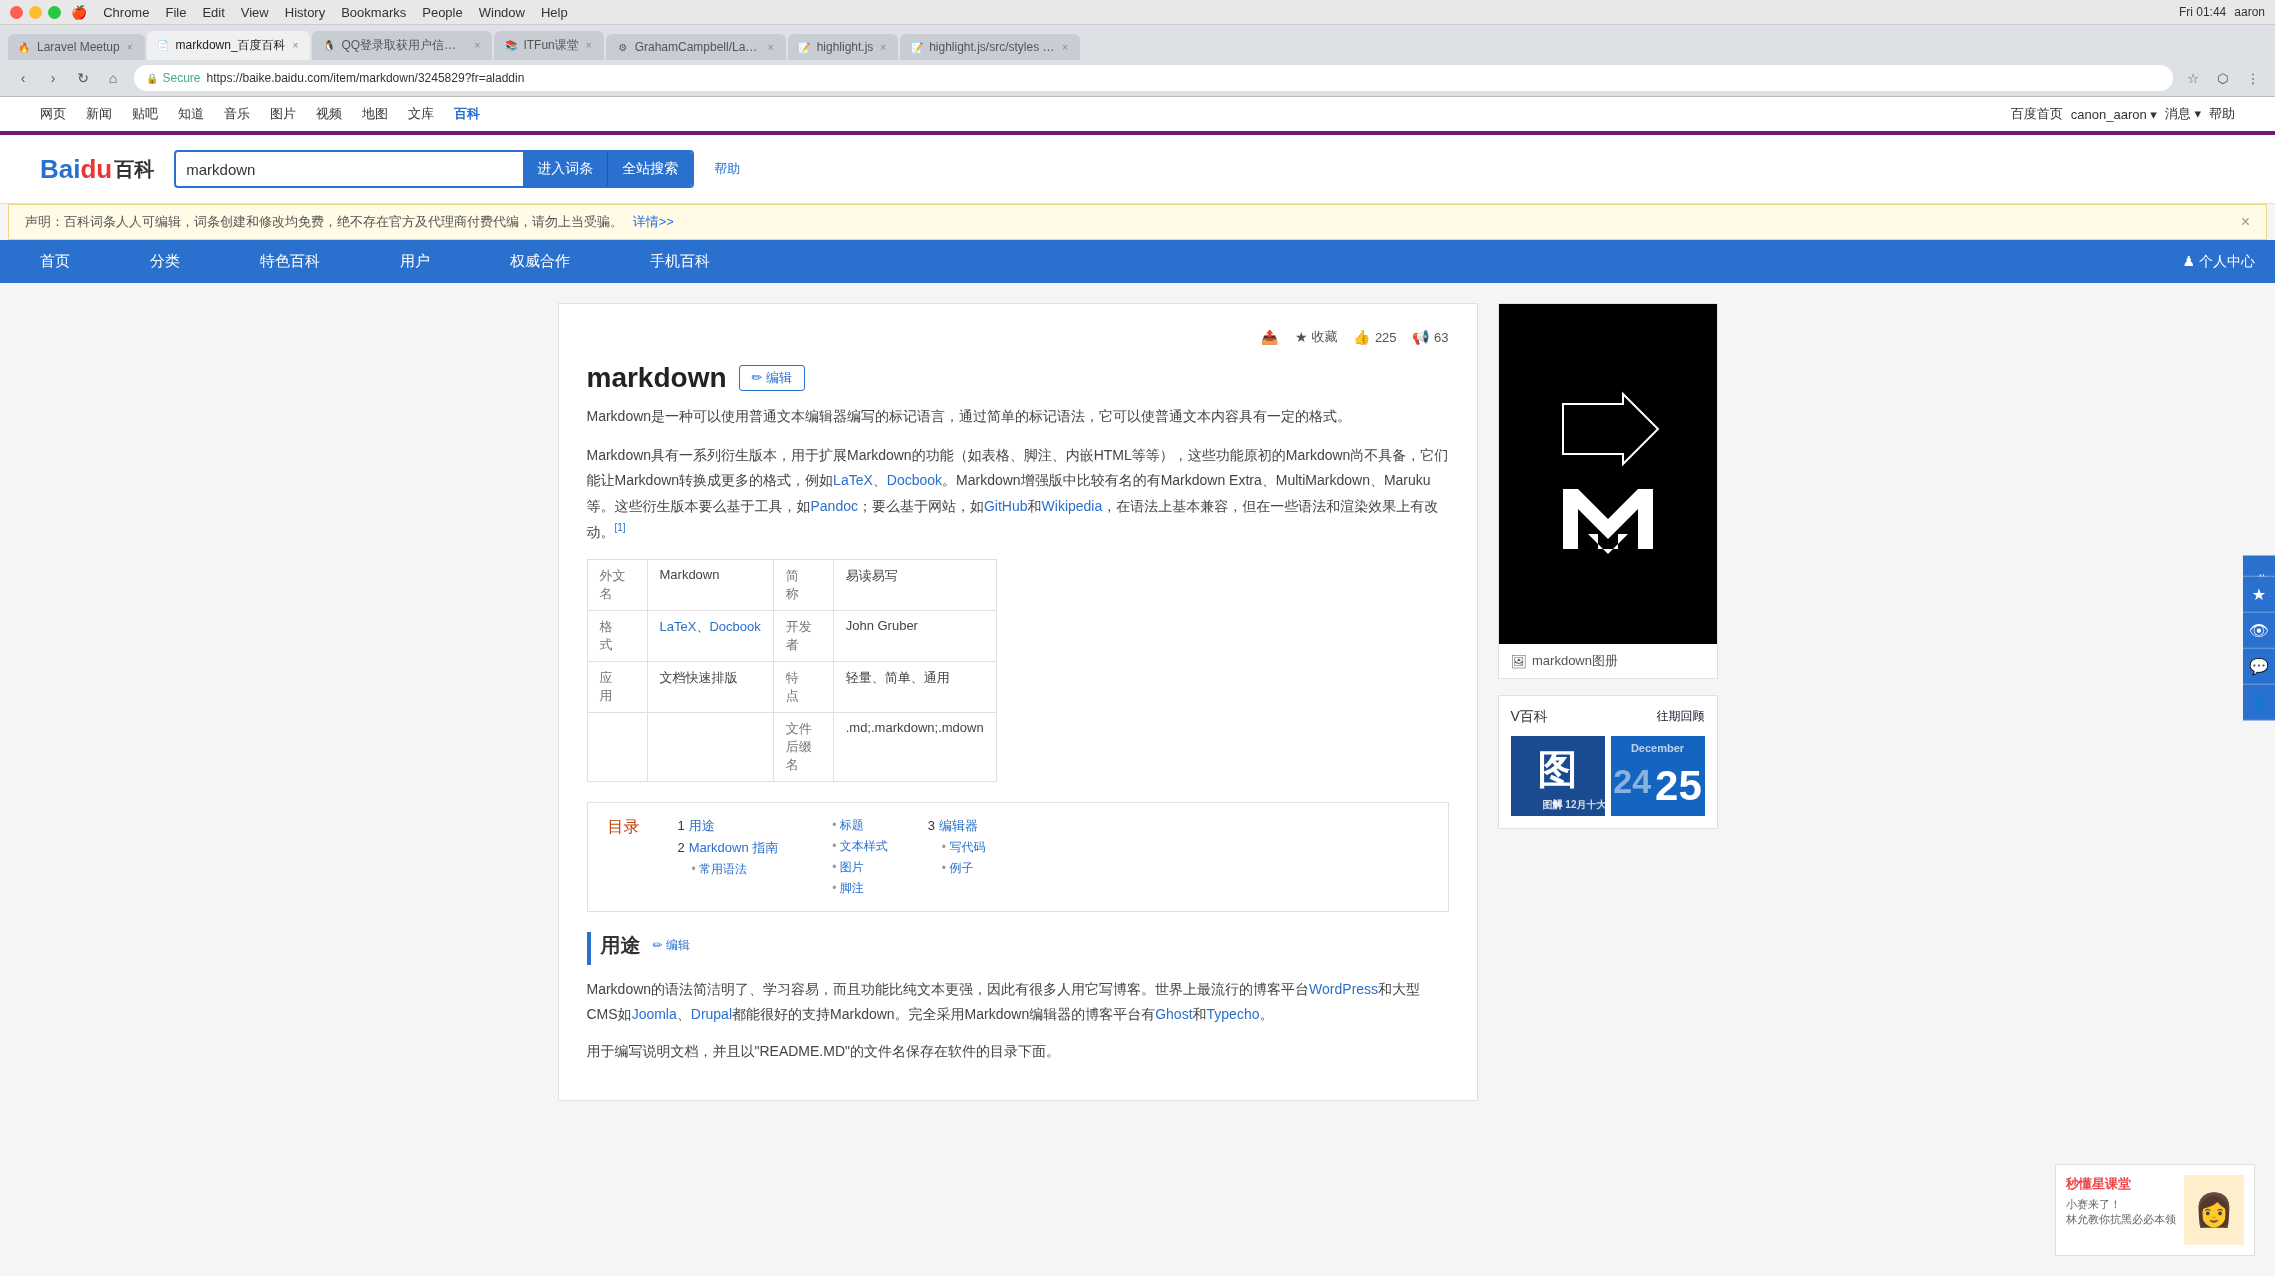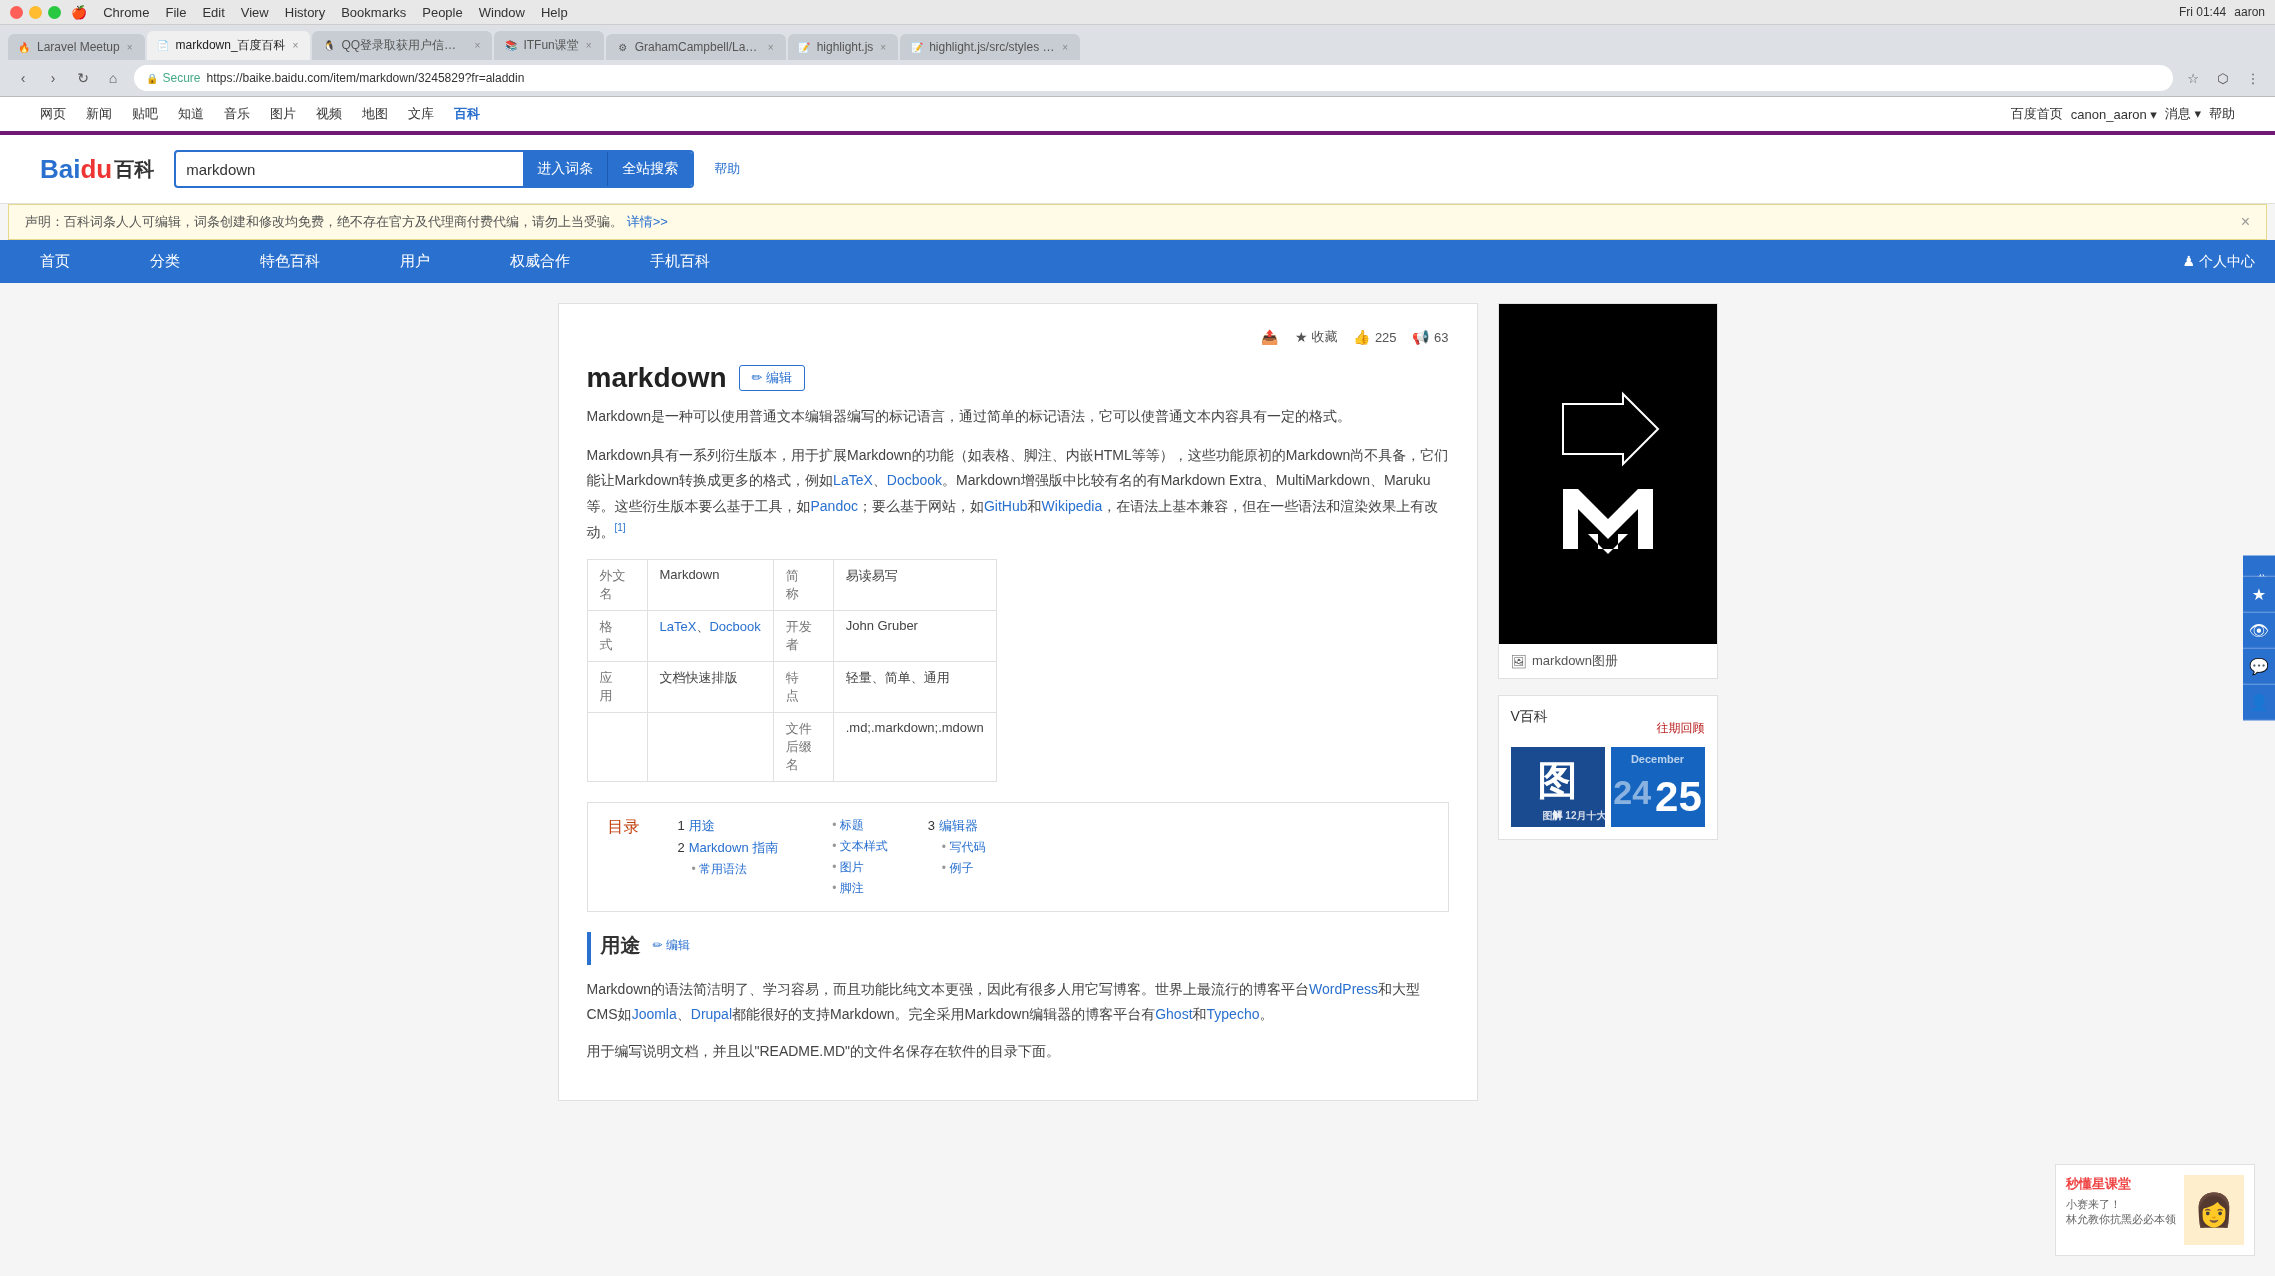--- a/index.html
+++ b/index.html
@@ -320,21 +320,21 @@
       border: 1px solid #e0e0e0;
       padding: 12px;
     }
     .vbaike-title {
       display: flex;
       justify-content: space-between;
       font-size: 14px;
       color: #333;
       margin-bottom: 10px;
     }
-    .vbaike-link { font-size: 12px; color: #b91c1c; cursor: pointer; margin-top: 12px; }
+    .vbaike-link { font-size: 12px; color: #0f172a; cursor: pointer; }
     .vbaike-images { display: flex; gap: 6px; }
     .vbaike-img {
       flex: 1;
       height: 80px;
       background: #2970cf;
       display: flex;
       align-items: center;
       justify-content: center;
       font-size: 28px;
       font-weight: bold;
@@ -525,21 +525,21 @@
       <input class="search-input" value="markdown" style="">
       <button class="search-btn-ruciliao">进入词条</button>
       <button class="search-btn-quanzhan">全站搜索</button>
     </div>
     <span class="search-help">帮助</span>
   </div>
 
   <div class="notice-bar">
     <span>
       <span>声明：百科词条人人可编辑，词条创建和修改均免费，绝不存在官方及代理商付费代编，请勿上当受骗。</span>
-      <span class="link" style="">详情&gt;&gt;</span>
+      <span class="link" style="margin-left:6px;">详情&gt;&gt;</span>
     </span>
     <span class="notice-close">×</span>
   </div>
 
   <div class="blue-nav">
     <a class="blue-nav-item">首页</a>
     <a class="blue-nav-item">分类</a>
     <a class="blue-nav-item">特色百科</a>
     <a class="blue-nav-item">用户</a>
     <a class="blue-nav-item">权威合作</a>

